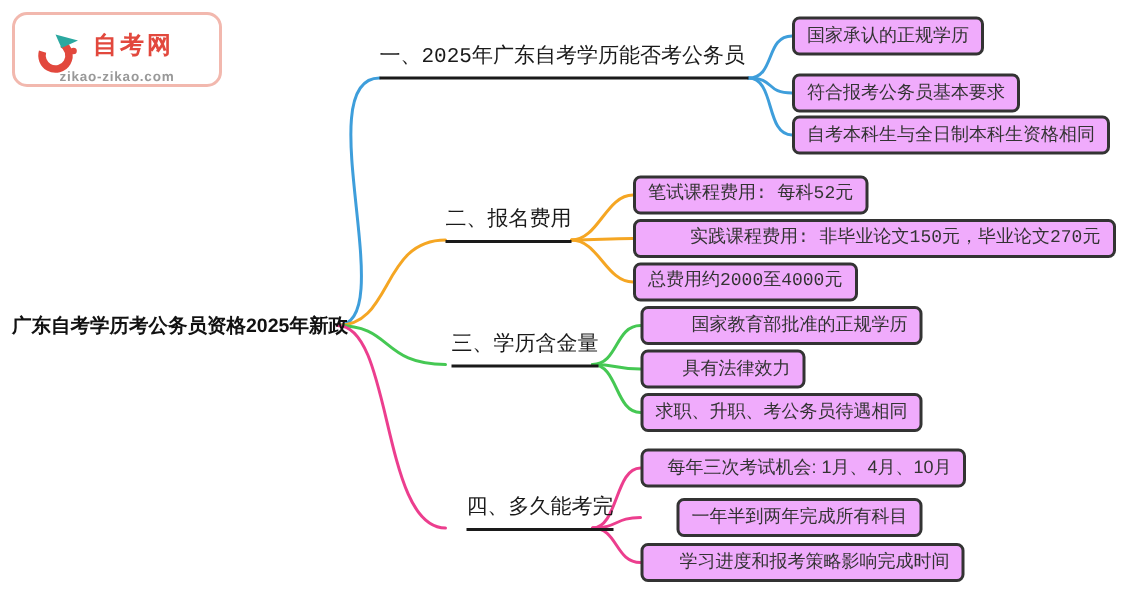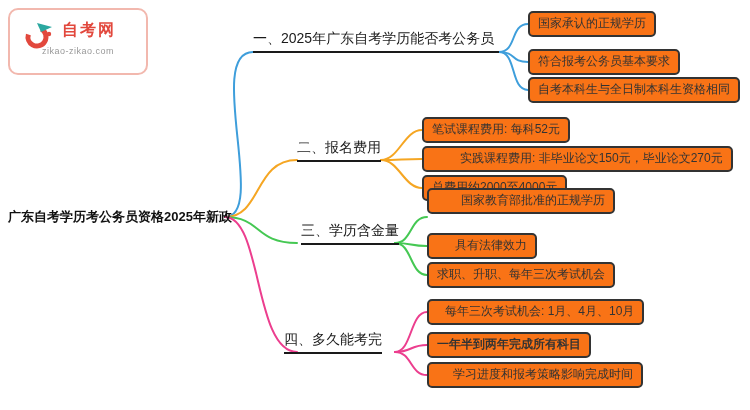--- a/index.html
+++ b/index.html
@@ -7,60 +7,60 @@
     width:750px;height:410px;position:relative;overflow:hidden;
     background:#ffffff;
     font-family:"Liberation Sans","DejaVu Sans",sans-serif;
   }
   .canvas{position:absolute;inset:0;width:750px;height:410px;}
   svg.connectors{position:absolute;left:0;top:0;pointer-events:none;}
   svg.connectors path{fill:none;stroke-width:2px;stroke-linecap:round;}
 
   
   .c-blue{stroke:#3E9EDB;}   .b-blue{border-color:#3E9EDB;}
-  .c-orange{stroke:#F5A623;} .b-orange{border-color:#F5A623;}
+  .c-orange{stroke:#F5A623;} .b-orange{border-color:#F5A623;font-family:Liberation Mono, monospace;}
   .c-green{stroke:#45C853;}  .b-green{border-color:#45C853;}
   .c-pink{stroke:#EC3E8E;}   .b-pink{border-color:#EC3E8E;}
   .u-blue{border-bottom-color:#3E9EDB;}
   .u-orange{border-bottom-color:#F5A623;}
   .u-green{border-bottom-color:#45C853;}
   .u-pink{border-bottom-color:#EC3E8E;}
 
   .root{
     position:absolute;left:8px;top:208px;
     font-size:13px;font-weight:bold;color:#111;
     white-space:nowrap;letter-spacing:0;
   }
   .branch{
     position:absolute;
     font-size:14px;color:#1a1a1a;
     padding-bottom:4px;border-bottom:2px solid;
-    white-space:nowrap;overflow:visible;line-height:17px;
+    white-space:nowrap;overflow:visible;line-height:17px;font-family:Liberation Mono, monospace;
   }
   .child{
     position:absolute;
-    background:#f97316;border:2px solid;border-radius:5px;
+    background:#f0abfc;border:2px solid;border-radius:5px;
     padding:3px 8px;font-size:12px;line-height:1.3;color:#333;
     white-space:nowrap;
   }
 
   
   .logo{
-    position:absolute;left:8px;top:8px;width:140px;height:67px;
+    position:absolute;left:8px;top:8px;width:140px;height:50px;
     border:2px solid #F2B8AE;border-radius:10px;background:#fff;
     box-sizing:border-box;
   }
   .logo .mark{position:absolute;left:12px;top:10px;width:32px;height:32px;}
   .logo .site-name{
     position:absolute;left:52px;top:10px;
     color:#E2483D;font-weight:bold;font-size:16px;letter-spacing:2px;
   }
   .logo .site-url{
     position:absolute;left:0;right:0;top:36px;text-align:center;
-    color:#999;font-size:9px;letter-spacing:.5px;
+    color:#999;font-size:9px;letter-spacing:.5px;font-weight:bold;
   }
 </style>
 </head>
 <body>
 
 <div class="canvas">
 
   <svg class="connectors" width="750" height="410" viewBox="0 0 750 410">
 
     <path class="c-blue" d="M 225 217 C 268 217 205 52 253 52"></path>
@@ -93,31 +93,31 @@
     </svg>
     <div class="site-name">自考网</div>
     <div class="site-url">zikao-zikao.com</div>
   </div>
 
   <div class="root">广东自考学历考公务员资格2025年新政</div>
 
   <div class="branch u-blue" style="left:253px;top:30px;width:246px;">一、2025年广东自考学历能否考公务员</div>
   <div class="branch u-orange" style="left:297px;top:139px;width:84px;">二、报名费用</div>
   <div class="branch u-green" style="left:301px;top:222px;width:98px;">三、学历含金量</div>
-  <div class="branch u-pink" style="left:284px;top:331px;width:98px;text-align:center;">四、多久能考完</div>
+  <div class="branch u-pink" style="left:311px;top:331px;width:98px;text-align:center;">四、多久能考完</div>
 
   <div class="child b-blue" style="left:528px;top:11px;">国家承认的正规学历</div>
   <div class="child b-blue" style="left:528px;top:77px;">自考本科生与全日制本科生资格相同</div>
   <div class="child b-blue" style="left:528px;top:49px;">符合报考公务员基本要求</div>
 
   <div class="child b-orange" style="left:422px;top:117px;">笔试课程费用: 每科52元</div>
   <div class="child b-orange" style="left:422px;top:146px;padding-left:36px;">实践课程费用: 非毕业论文150元，毕业论文270元</div>
   <div class="child b-orange" style="left:422px;top:175px;">总费用约2000至4000元</div>
 
-  <div class="child b-green" style="left:427px;top:188px;padding-left:32px;">国家教育部批准的正规学历</div>
+  <div class="child b-green" style="left:427px;top:204px;padding-left:32px;">国家教育部批准的正规学历</div>
   <div class="child b-green" style="left:427px;top:233px;padding-left:26px;">具有法律效力</div>
-  <div class="child b-green" style="left:427px;top:262px;">求职、升职、每年三次考试机会</div>
+  <div class="child b-green" style="left:427px;top:262px;">求职、升职、考公务员待遇相同</div>
 
   <div class="child b-pink" style="left:427px;top:299px;padding-left:16px;">每年三次考试机会: 1月、4月、10月</div>
-  <div class="child b-pink" style="left:427px;top:332px;font-weight:bold;">一年半到两年完成所有科目</div>
+  <div class="child b-pink" style="left:451px;top:332px;">一年半到两年完成所有科目</div>
   <div class="child b-pink" style="left:427px;top:362px;padding-left:24px;">学习进度和报考策略影响完成时间</div>
 
 </div>
 
 </body></html>

